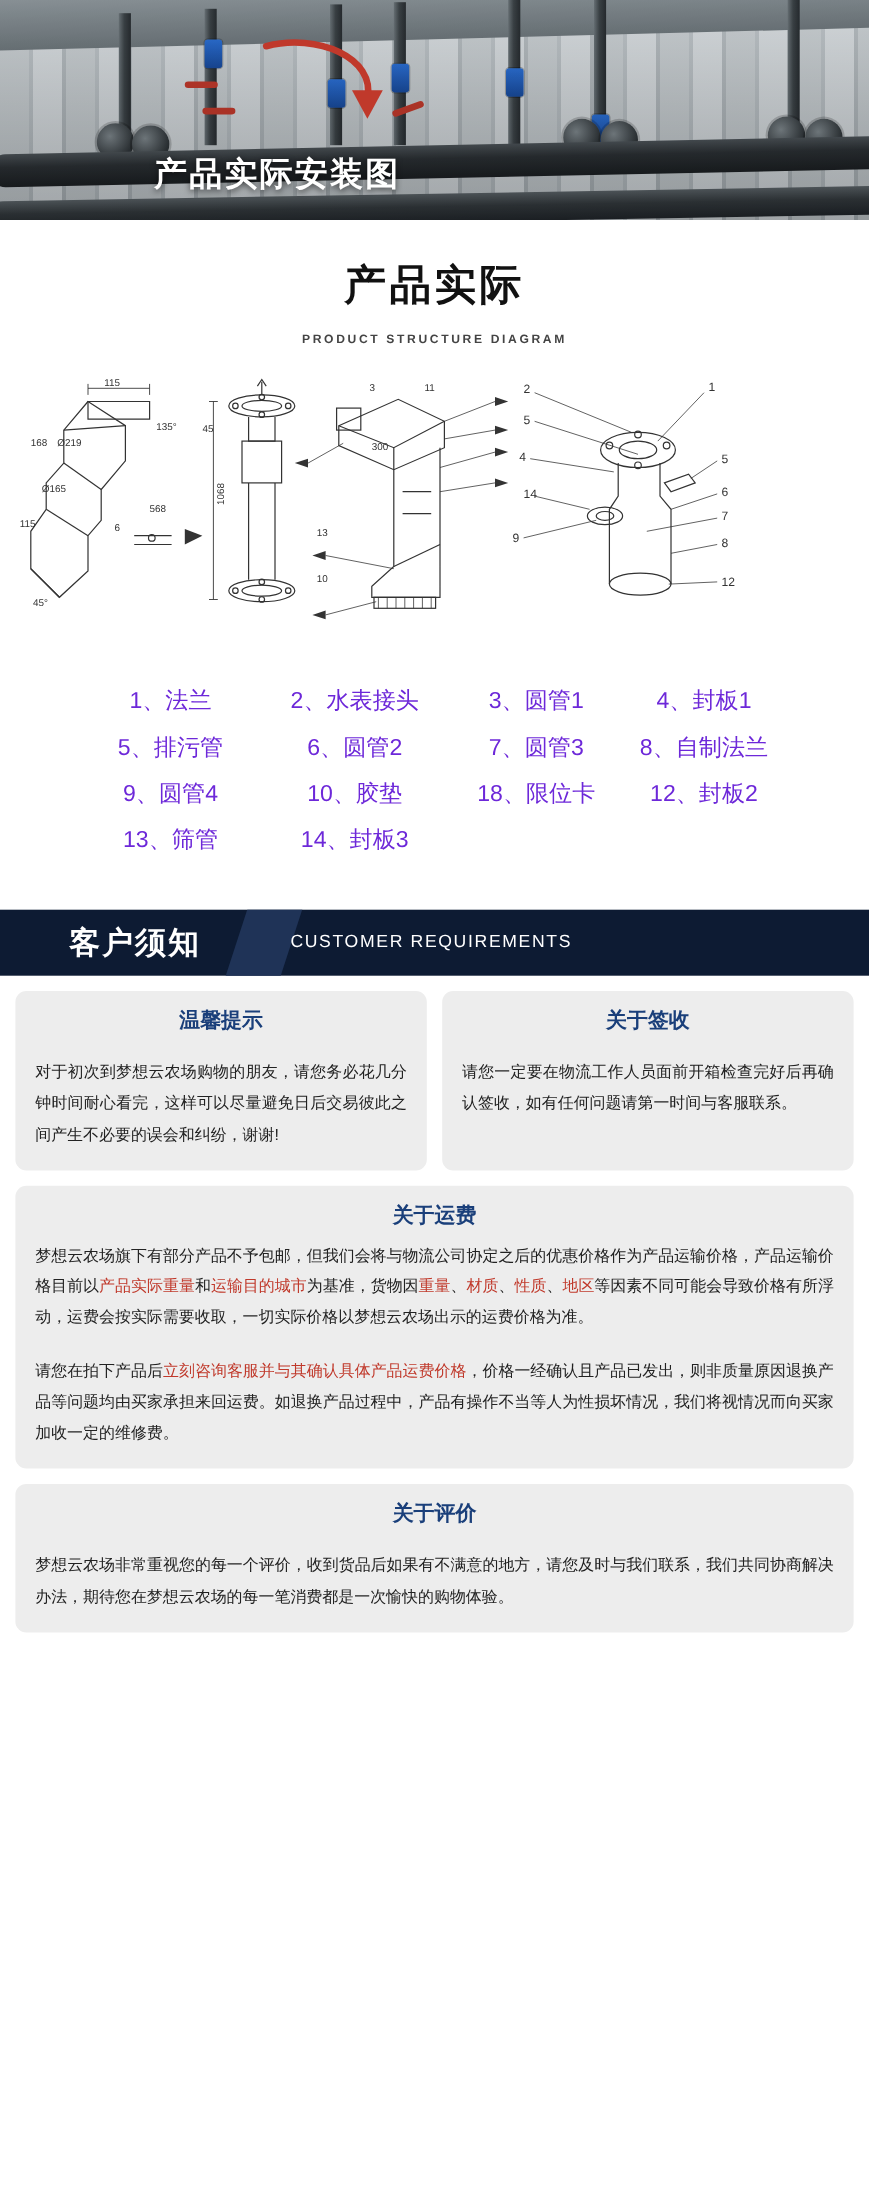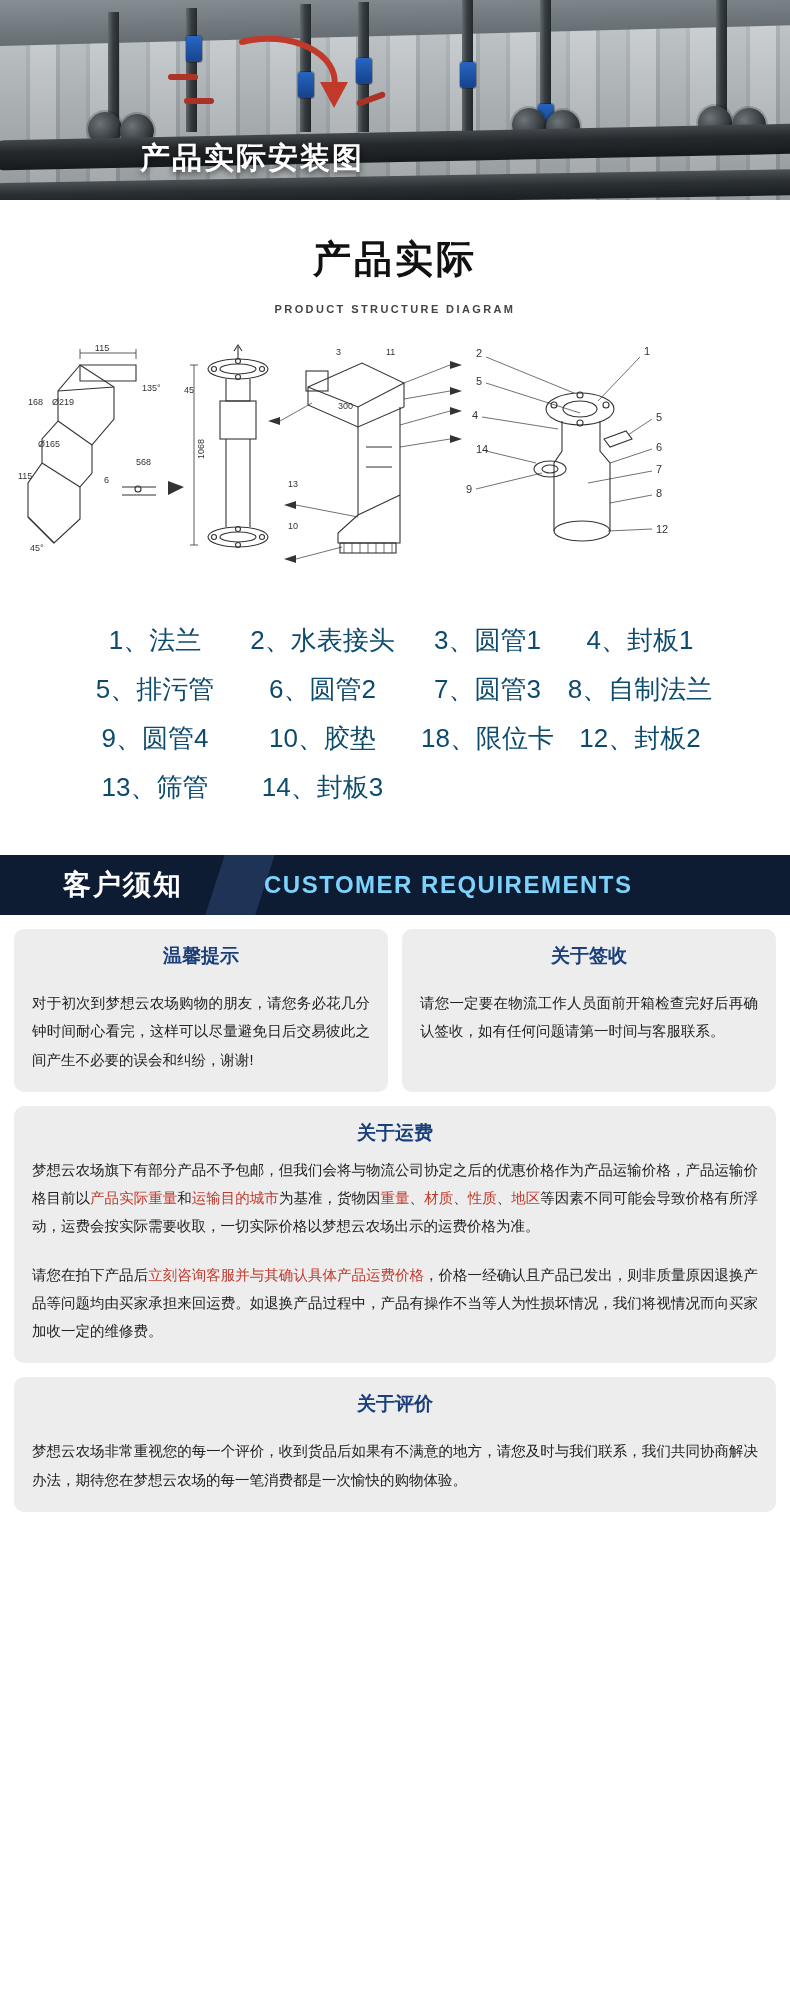--- a/index.html
+++ b/index.html
@@ -136,22 +136,22 @@
   .parts {
     margin: 18px auto 0 auto;
     width: 640px;
     padding: 6px 0 30px 0;
   }
   .parts-row {
     display: flex;
     margin-bottom: 14px;
   }
   .part-item {
-    font-size: 26px;
-    color: #0c4a6e;
+    font-size: 21px;
+    color: #6d28d9;
     white-space: nowrap;
   }
   .part-item.c1 { width: 160px; }
   .part-item.c2 { width: 175px; }
   .part-item.c3 { width: 155px; }
   .part-item.c4 { width: 150px; }
 
   
   .req-banner {
     position: relative;
@@ -173,24 +173,24 @@
   }
   .req-banner .slash {
     position: absolute;
     left: 214px; top: -12px;
     width: 50px; height: 90px;
     background: #1f3357;
     transform: skewX(-18deg);
   }
   .req-banner .en {
     flex: 1;
-    font-size: 24px;
+    font-size: 16px;
     letter-spacing: 1.5px;
-    color: #7dd3fc;
-    font-weight: bold;
+    color: #ffffff;
+    font-weight: normal;
     padding-left: 18px;
     z-index: 2;
   }
 
   
   .notes {
     padding: 14px 14px 26px 14px;
     background: #ffffff;
   }
   .note-row {

